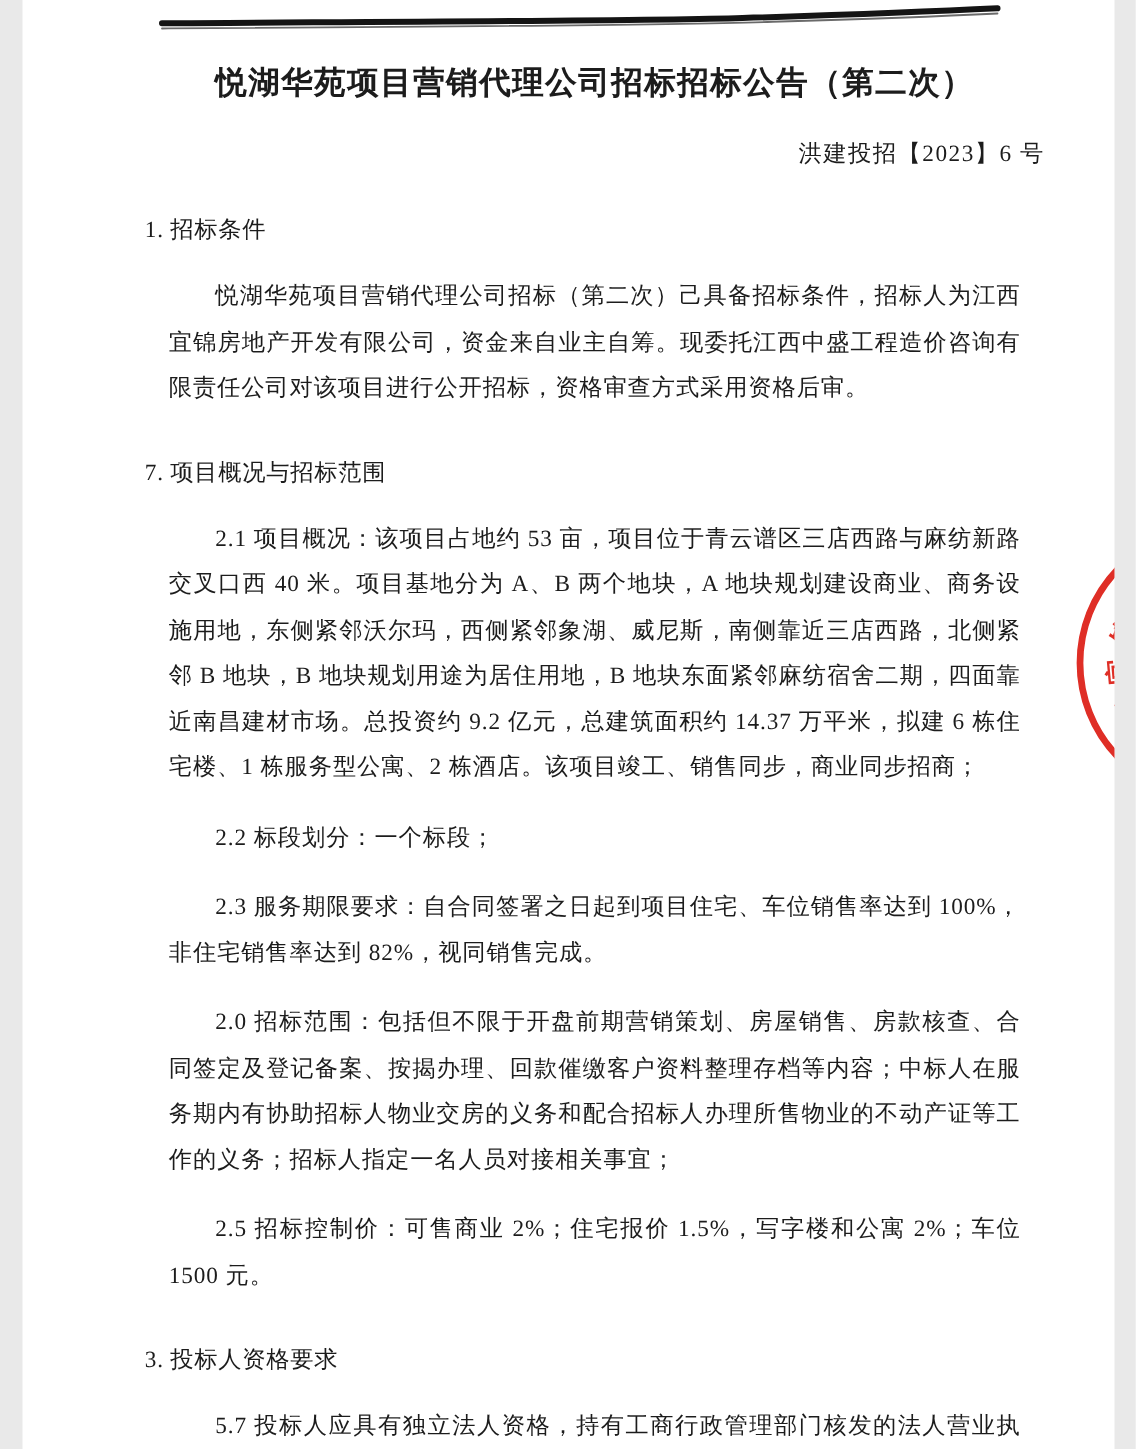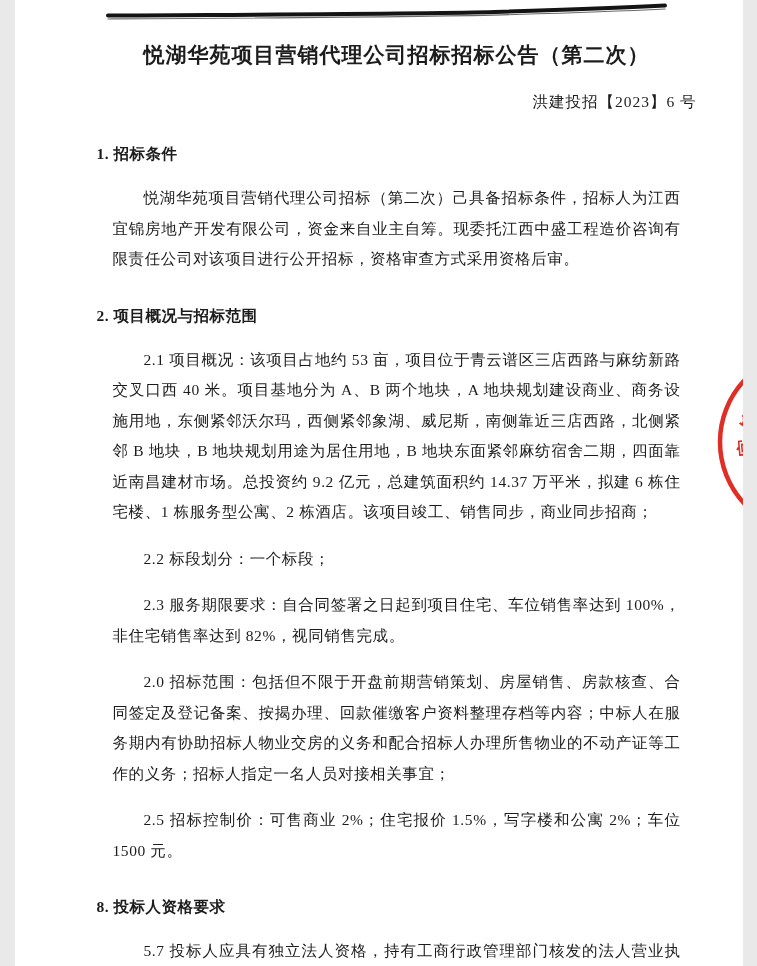--- a/index.html
+++ b/index.html
@@ -36,21 +36,21 @@
   .doc-number {
     margin: 22px 0 0 0;
     text-align: right;
     font-size: 15.5px;
     letter-spacing: 1px;
   }
   .section { margin: 0; }
   .sec-heading {
     margin: 24px 0 6px 0;
     font-size: 15.5px;
-    font-weight: bold;
+    font-weight: normal;
     letter-spacing: 0.5px;
     line-height: 26px;
   }
   .sec-heading:first-of-type { margin-top: 28px; }
   .para {
     margin: 16px;
     font-size: 15.5px;
     line-height: 30.5px;
     letter-spacing: 0.6px;
     text-align: justify;
@@ -84,30 +84,30 @@
     <h1 class="doc-title">悦湖华苑项目营销代理公司招标招标公告（第二次）</h1>
 
     <p class="doc-number">洪建投招【2023】6 号</p>
 
     <div class="section">
       <h2 class="sec-heading">1. 招标条件</h2>
       <p class="para">悦湖华苑项目营销代理公司招标（第二次）己具备招标条件，招标人为江西宜锦房地产开发有限公司，资金来自业主自筹。现委托江西中盛工程造价咨询有限责任公司对该项目进行公开招标，资格审查方式采用资格后审。</p>
     </div>
 
     <div class="section">
-      <h2 class="sec-heading">2. 项目概况与招标范围</h2>
+      <h2 class="sec-heading">7. 项目概况与招标范围</h2>
       <p class="para">2.1 项目概况：该项目占地约 53 亩，项目位于青云谱区三店西路与麻纺新路交叉口西 40 米。项目基地分为 A、B 两个地块，A 地块规划建设商业、商务设施用地，东侧紧邻沃尔玛，西侧紧邻象湖、威尼斯，南侧靠近三店西路，北侧紧邻 B 地块，B 地块规划用途为居住用地，B 地块东面紧邻麻纺宿舍二期，四面靠近南昌建材市场。总投资约 9.2 亿元，总建筑面积约 14.37 万平米，拟建 6 栋住宅楼、1 栋服务型公寓、2 栋酒店。该项目竣工、销售同步，商业同步招商；</p>
       <p class="para">2.2 标段划分：一个标段；</p>
       <p class="para">2.3 服务期限要求：自合同签署之日起到项目住宅、车位销售率达到 100%，非住宅销售率达到 82%，视同销售完成。</p>
       <p class="para">2.0 招标范围：包括但不限于开盘前期营销策划、房屋销售、房款核查、合同签定及登记备案、按揭办理、回款催缴客户资料整理存档等内容；中标人在服务期内有协助招标人物业交房的义务和配合招标人办理所售物业的不动产证等工作的义务；招标人指定一名人员对接相关事宜；</p>
       <p class="para">2.5 招标控制价：可售商业 2%；住宅报价 1.5%，写字楼和公寓 2%；车位 1500 元。</p>
     </div>
 
     <div class="section">
-      <h2 class="sec-heading">8. 投标人资格要求</h2>
+      <h2 class="sec-heading">3. 投标人资格要求</h2>
       <p class="para">5.7 投标人应具有独立法人资格，持有工商行政管理部门核发的法人营业执照或事业单位登记机构核发的事业单位法人证书；</p>
     </div>
 
   </div>
 
   <svg class="seal-svg" viewBox="690 348 67 190" xmlns="http://www.w3.org/2000/svg">
     <circle id="seal-ring" cx="795" cy="442" r="90" fill="none" stroke-width="4.5" stroke="#df2e26"></circle>
     <g id="seal-chars">
         <text x="757.0856535414209" y="492.3140371329795" fill="#df2e26" font-size="17" text-anchor="middle" dominant-baseline="middle" class="seal-char" transform="rotate(-143 757.0856535414209 492.3140371329795)">江</text>
         <text x="739.8989584502181" y="472.5430060755192" fill="#df2e26" font-size="17" text-anchor="middle" dominant-baseline="middle" class="seal-char" transform="rotate(-119 739.8989584502181 472.5430060755192)">西</text>

